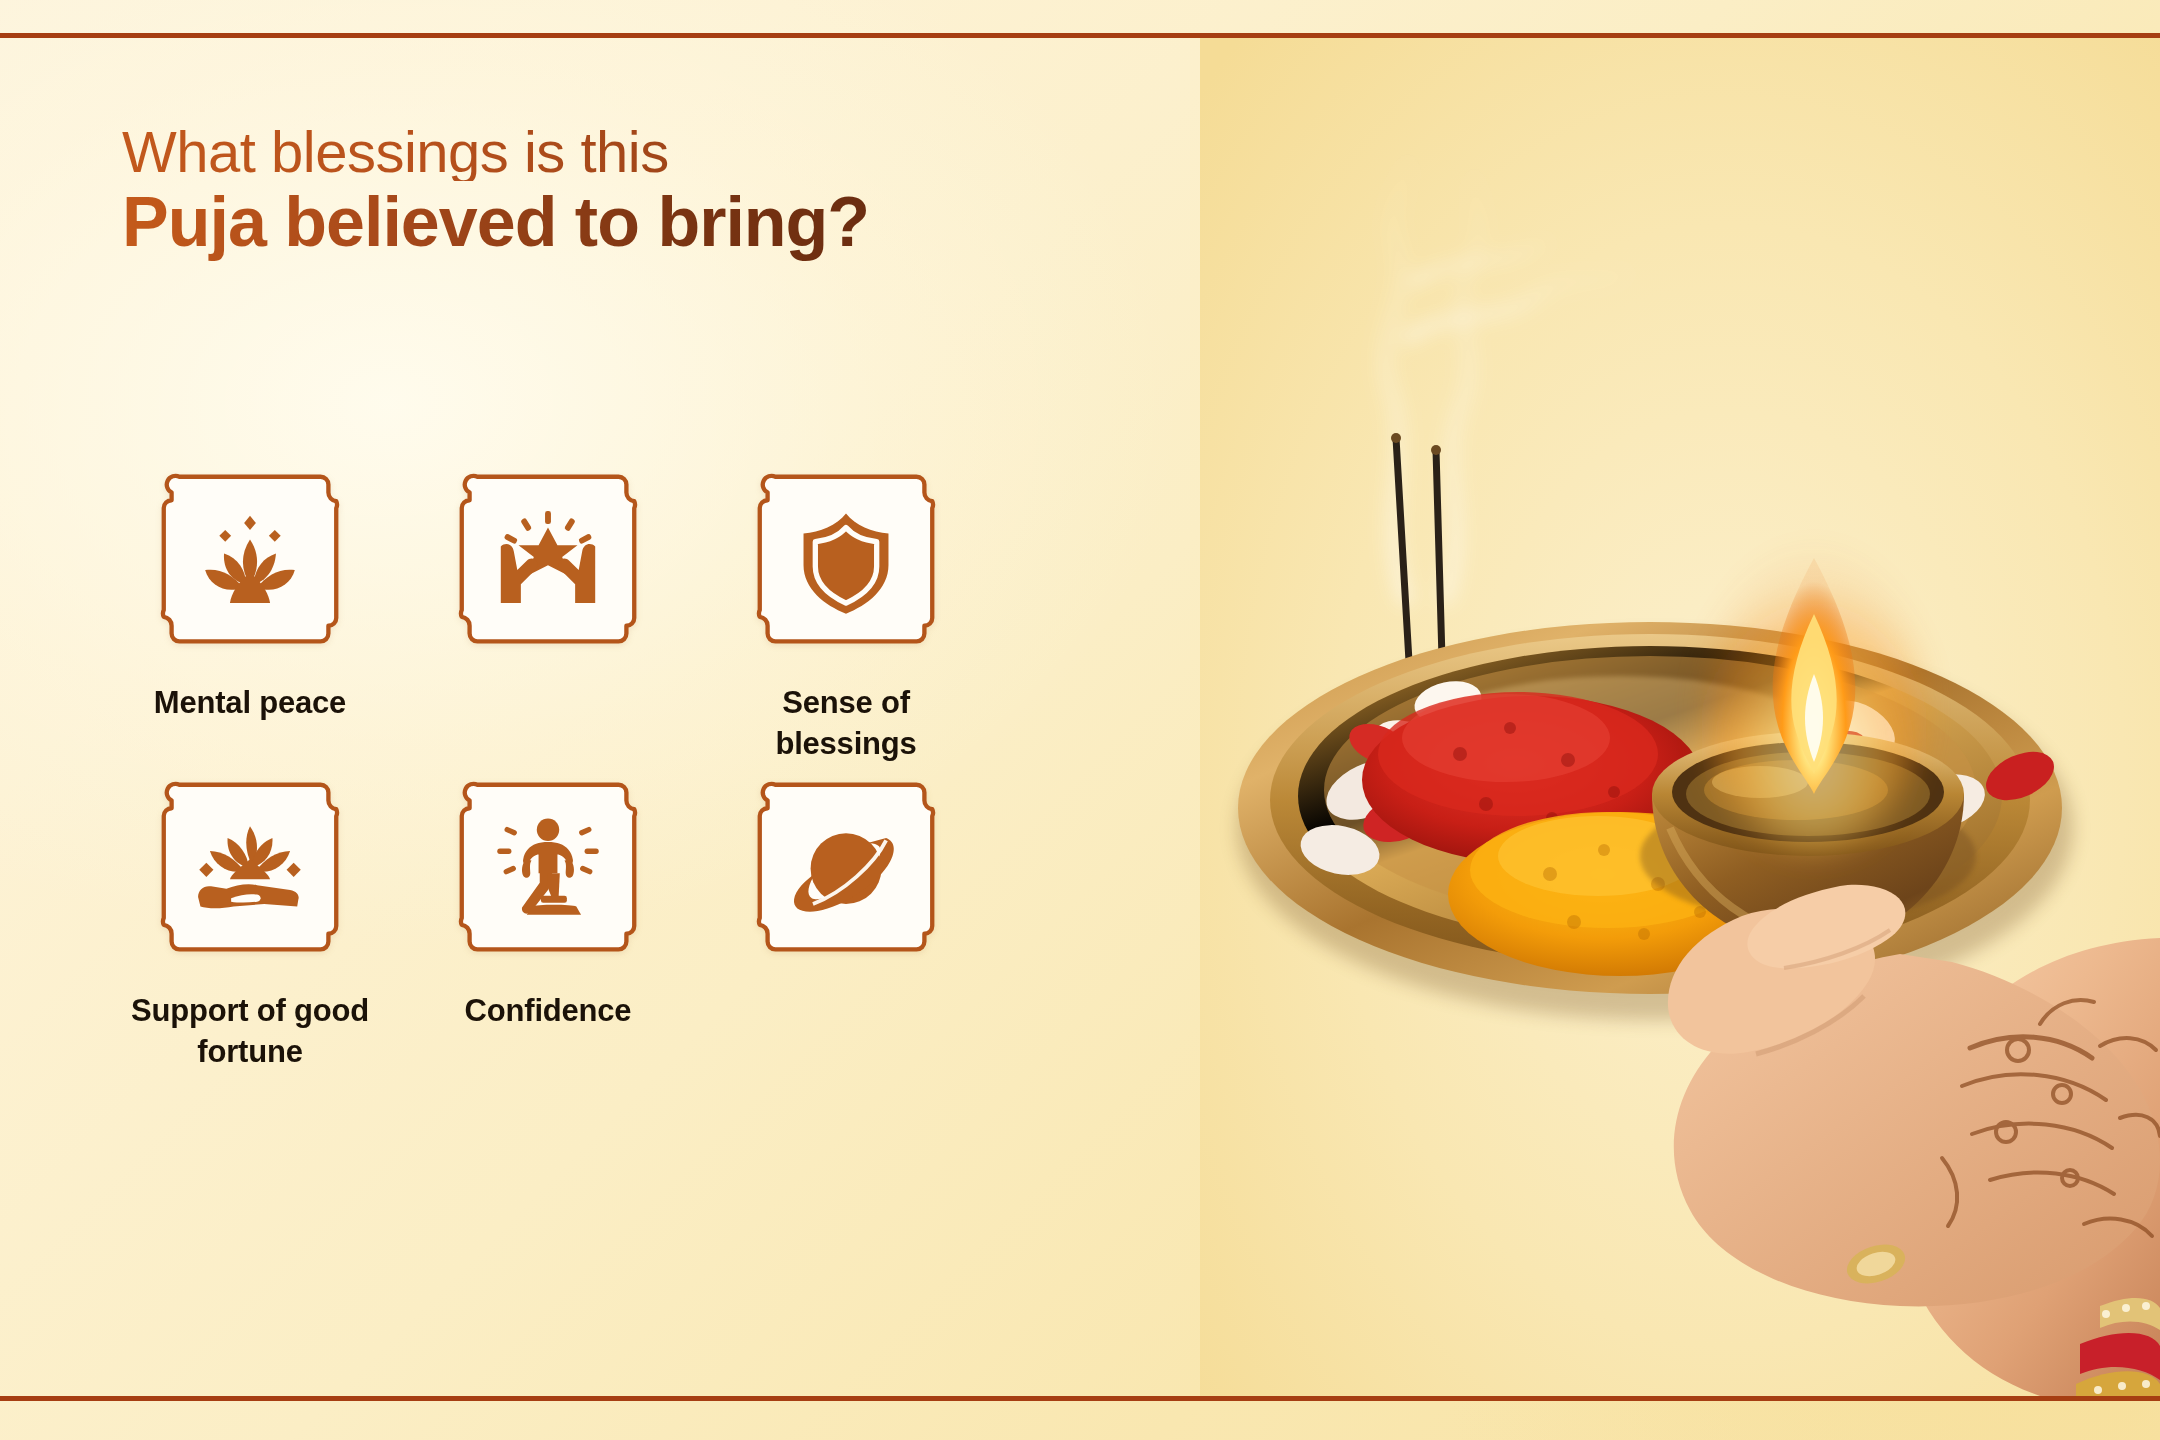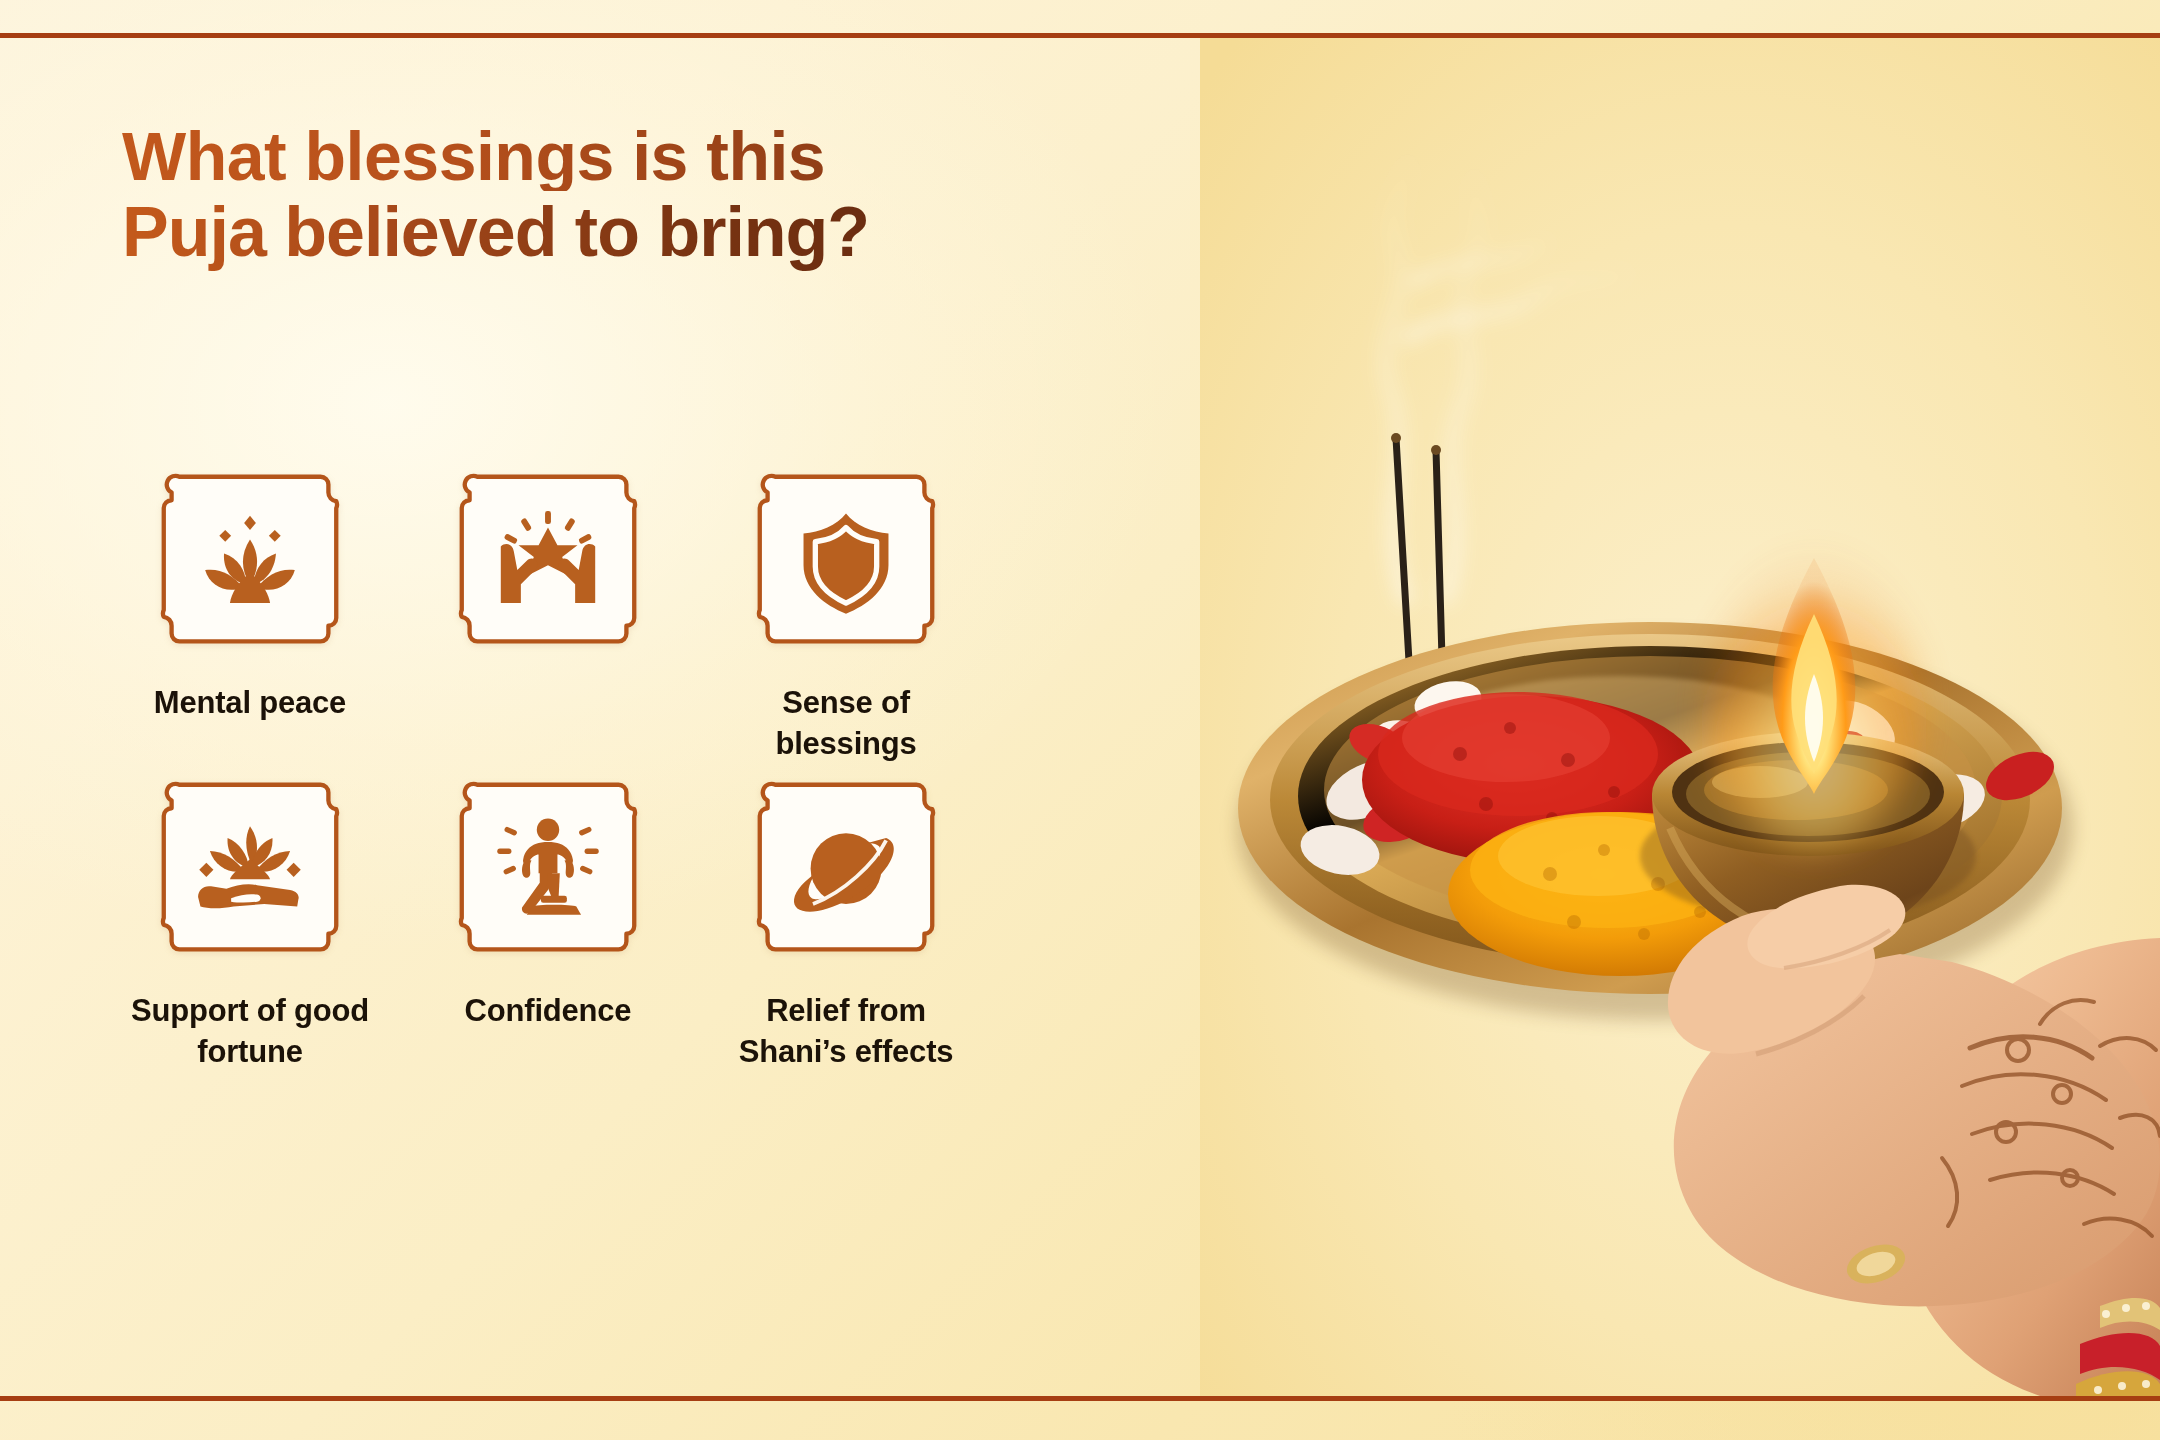--- a/index.html
+++ b/index.html
@@ -47,22 +47,22 @@
   .rule.bottom { top: 1396px; }
 
   
   .heading {
     position: absolute;
     left: 122px;
     top: 122px;
     z-index: 20;
   }
   .heading-line1 {
-    font-size: 68px;
-    font-weight: 700;
+    font-size: 58px;
+    font-weight: 400;
     letter-spacing: -0.5px;
     line-height: 1.02;
     background: linear-gradient(90deg, #c2581c 0%, #b8511c 40%, #8d3c16 100%);
     -webkit-background-clip: text;
     background-clip: text;
     color: transparent;
     white-space: nowrap;
   }
   .heading-line2 {
     font-size: 70px;
@@ -592,17 +592,16 @@
               <circle cx="50" cy="48" r="30"></circle>
               <path d="M84 22 C 92 25, 93 34, 85 46 C 74 62, 48 80, 26 84
                        C 12 86, 5 82, 6 74 C 7 66, 16 58, 24 52
                        C 18 62, 16 70, 21 73 C 28 77, 48 68, 63 56
                        C 76 45, 82 34, 78 29 C 75 26, 70 26, 66 27 Z"></path>
             </g>
             <path d="M84 24 C 74 44, 48 68, 22 78" fill="none" stroke="#fffdf8" stroke-width="3.2" opacity="0.95"></path>
           </svg>
         </div>
       </div>
-      <div class="benefit-label">Relief from Shani’s effects</div>
     </div>
 
   </div>
 </div>
 
 </body></html>

